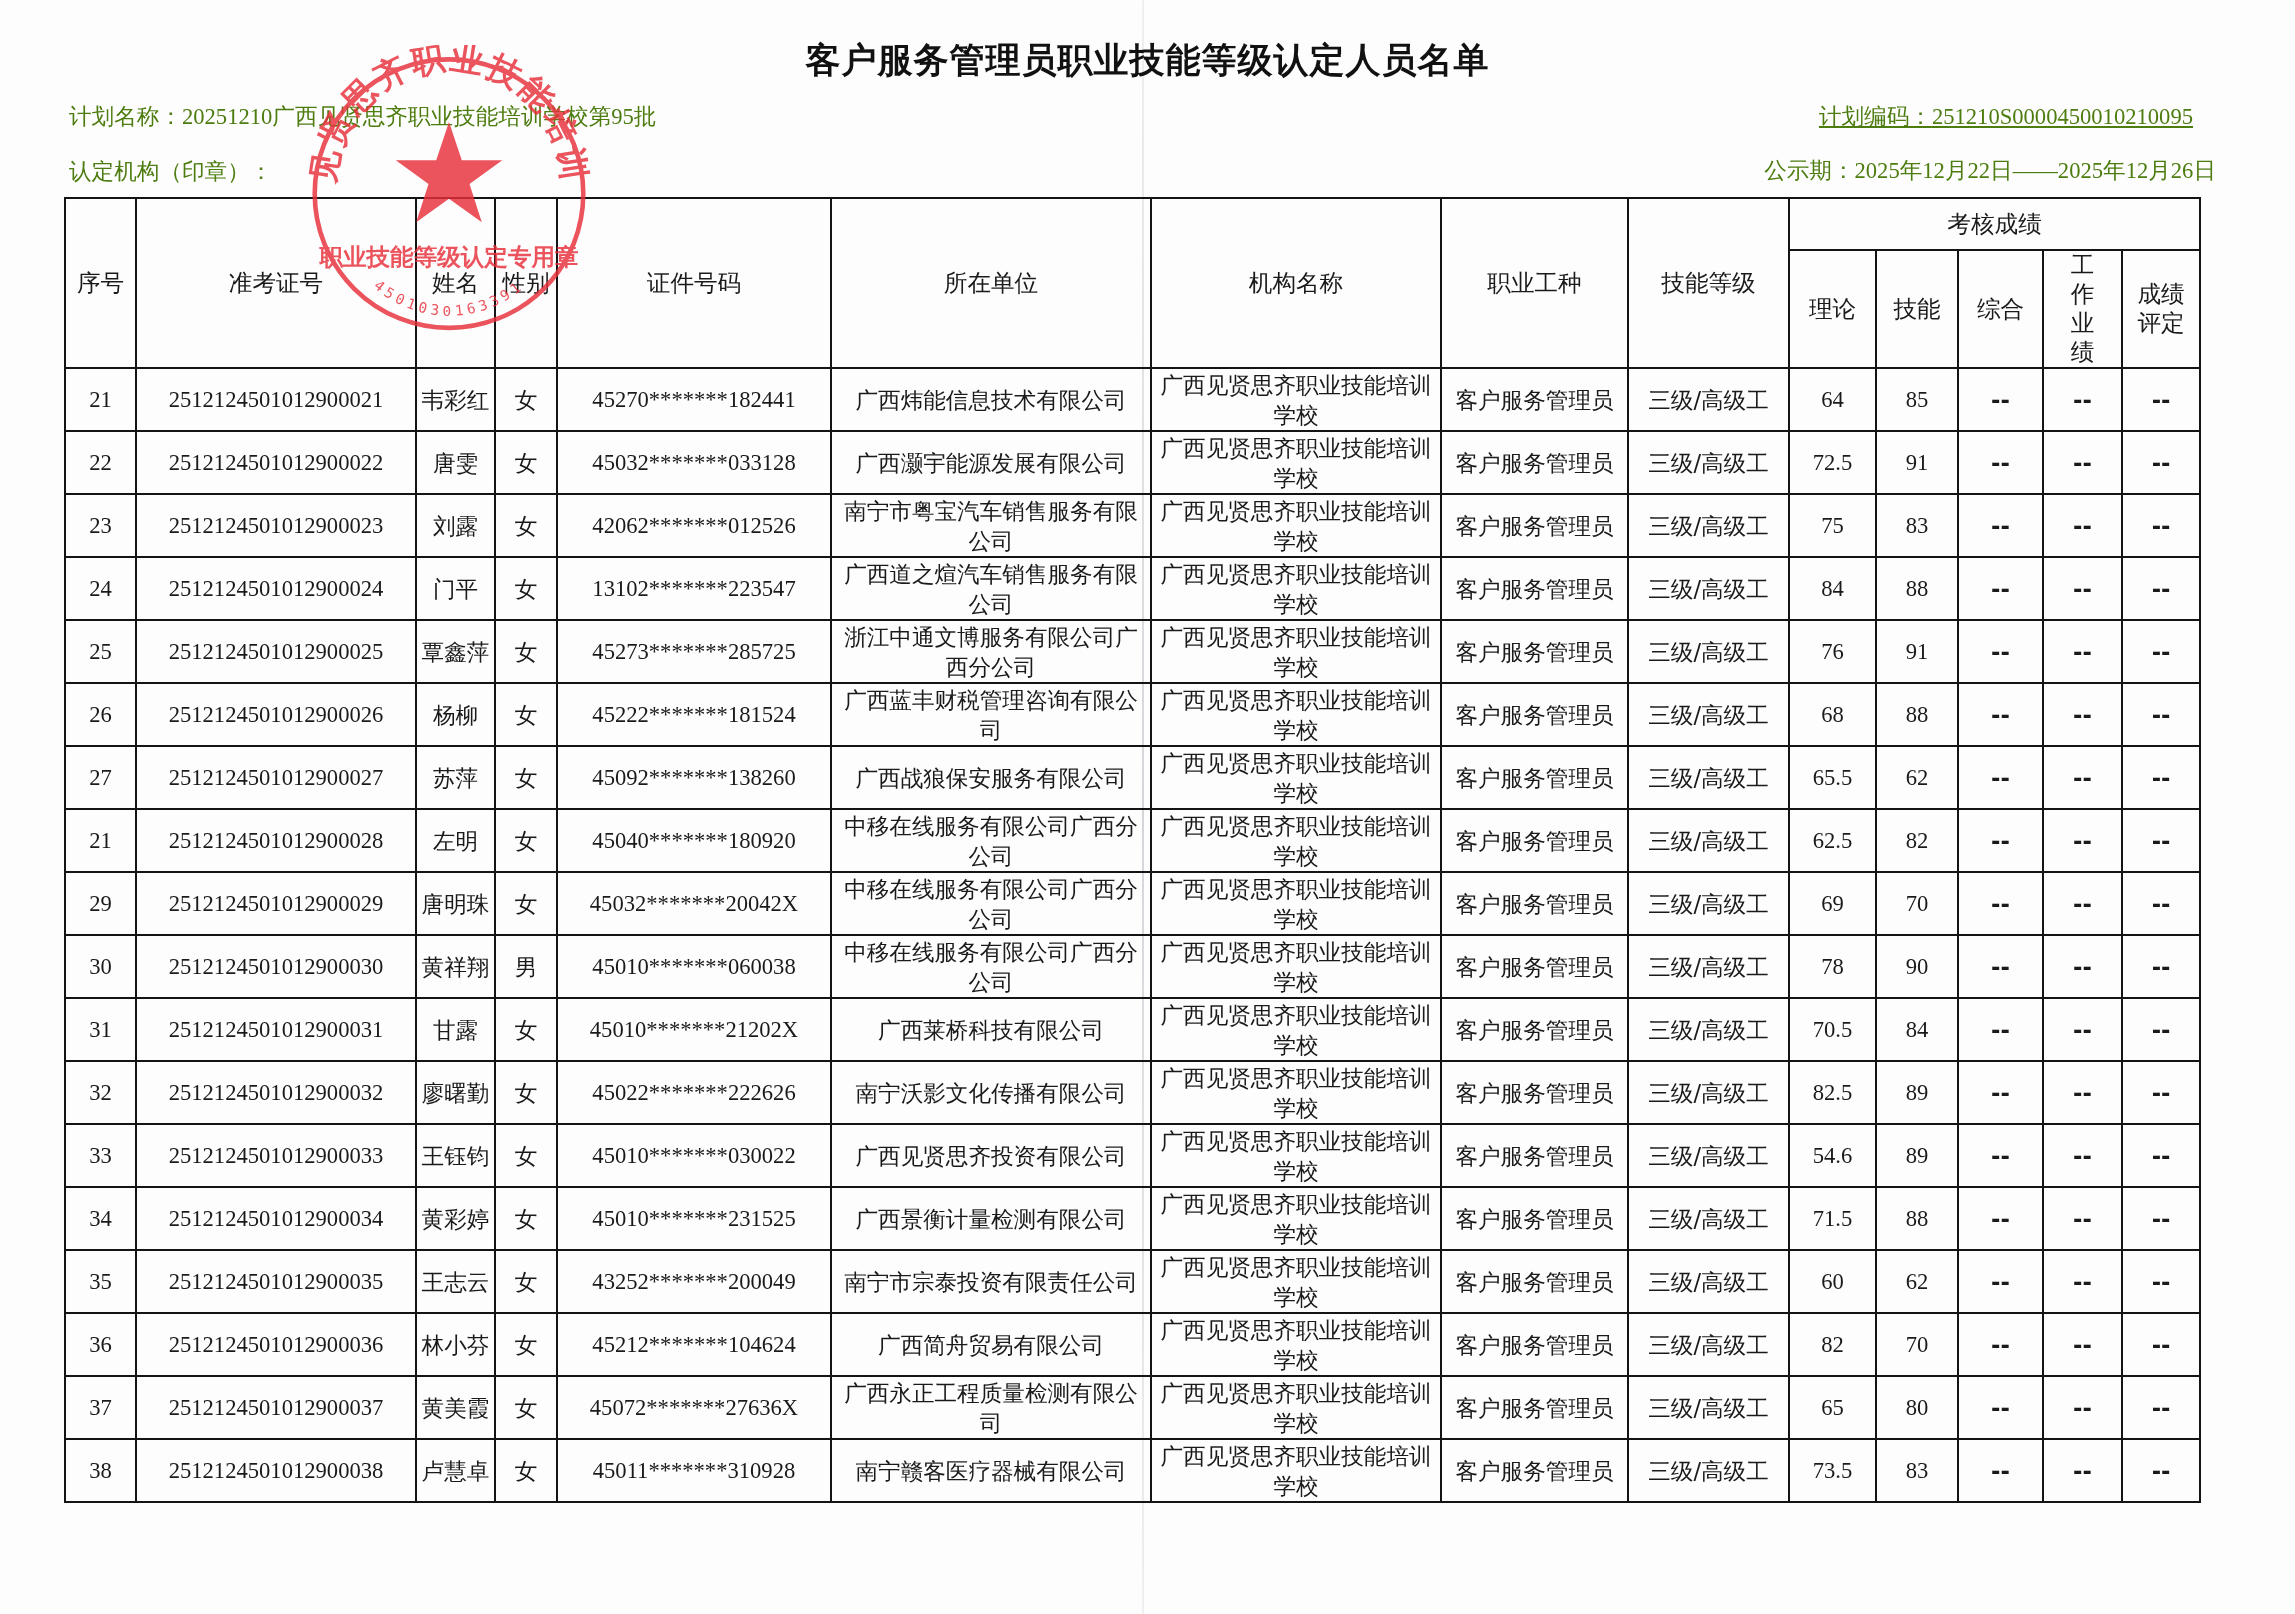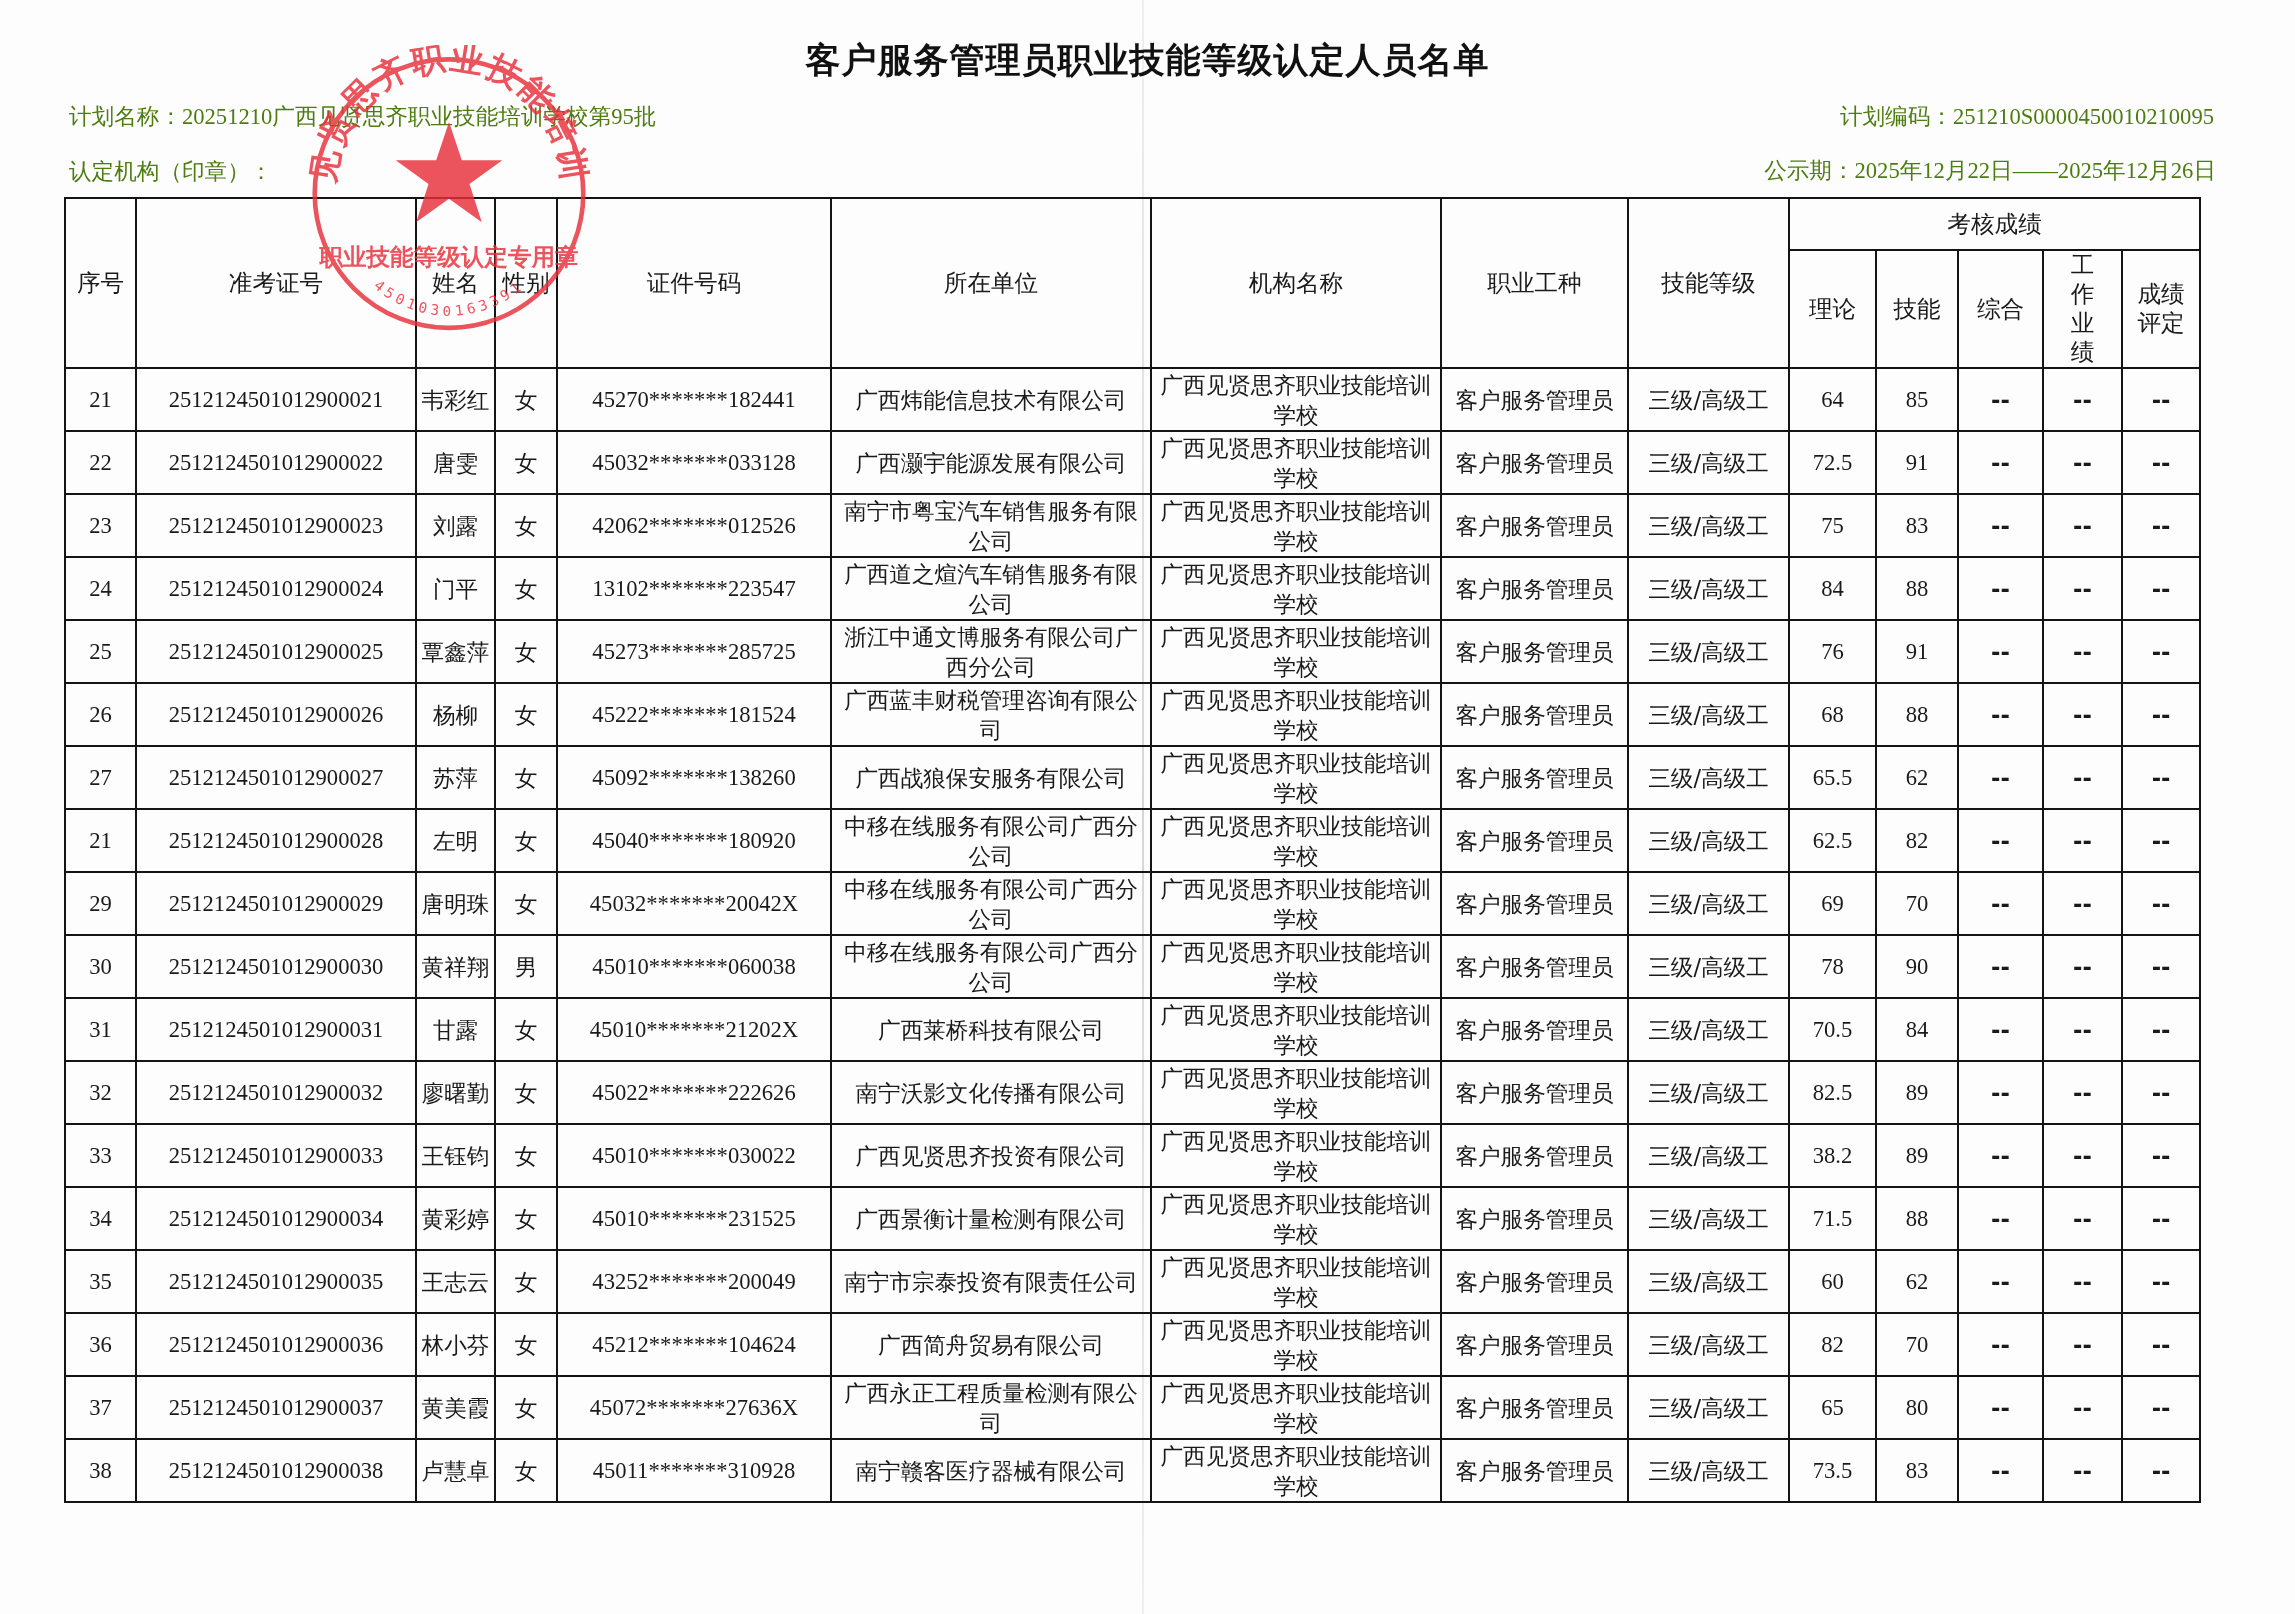--- a/index.html
+++ b/index.html
@@ -36,21 +36,21 @@
   }
   .meta {
     position: absolute;
     font-size: 22.6px;
     color: #4d7c0f;
     white-space: nowrap;
     font-family: "Liberation Serif", "DejaVu Serif", serif;
   }
   .meta .lbl { font-family: "DejaVu Sans", sans-serif; }
   .plan-name { left: 69px; top: 101px; }
-  .plan-code { right: 81px; top: 101px; }
+  .plan-code { right: 102px; top: 101px; text-decoration: underline; }
   .org-seal { left: 69px; top: 156px; }
   .pub-period { right: 79px; top: 155px; }
 
   table.roster {
     position: absolute;
     left: 64px;
     top: 197px;
     border-collapse: collapse;
     table-layout: fixed;
     width: 2136px;
@@ -358,21 +358,21 @@
       <tr>
         <td class="num">33</td>
         <td class="zkz">2512124501012900033</td>
         <td class="name">王钰钧</td>
         <td>女</td>
         <td class="idn">45010*******030022</td>
         <td class="wrap">广西见贤思齐投资有限公司</td>
         <td class="wrap">广西见贤思齐职业技能培训学校</td>
         <td>客户服务管理员</td>
         <td>三级/高级工</td>
-        <td class="score">38.2</td>
+        <td class="score">54.6</td>
         <td class="score">89</td>
         <td class="dash">--</td>
         <td class="dash">--</td>
         <td class="dash">--</td>
       </tr>
       <tr>
         <td class="num">34</td>
         <td class="zkz">2512124501012900034</td>
         <td class="name">黄彩婷</td>
         <td>女</td>

